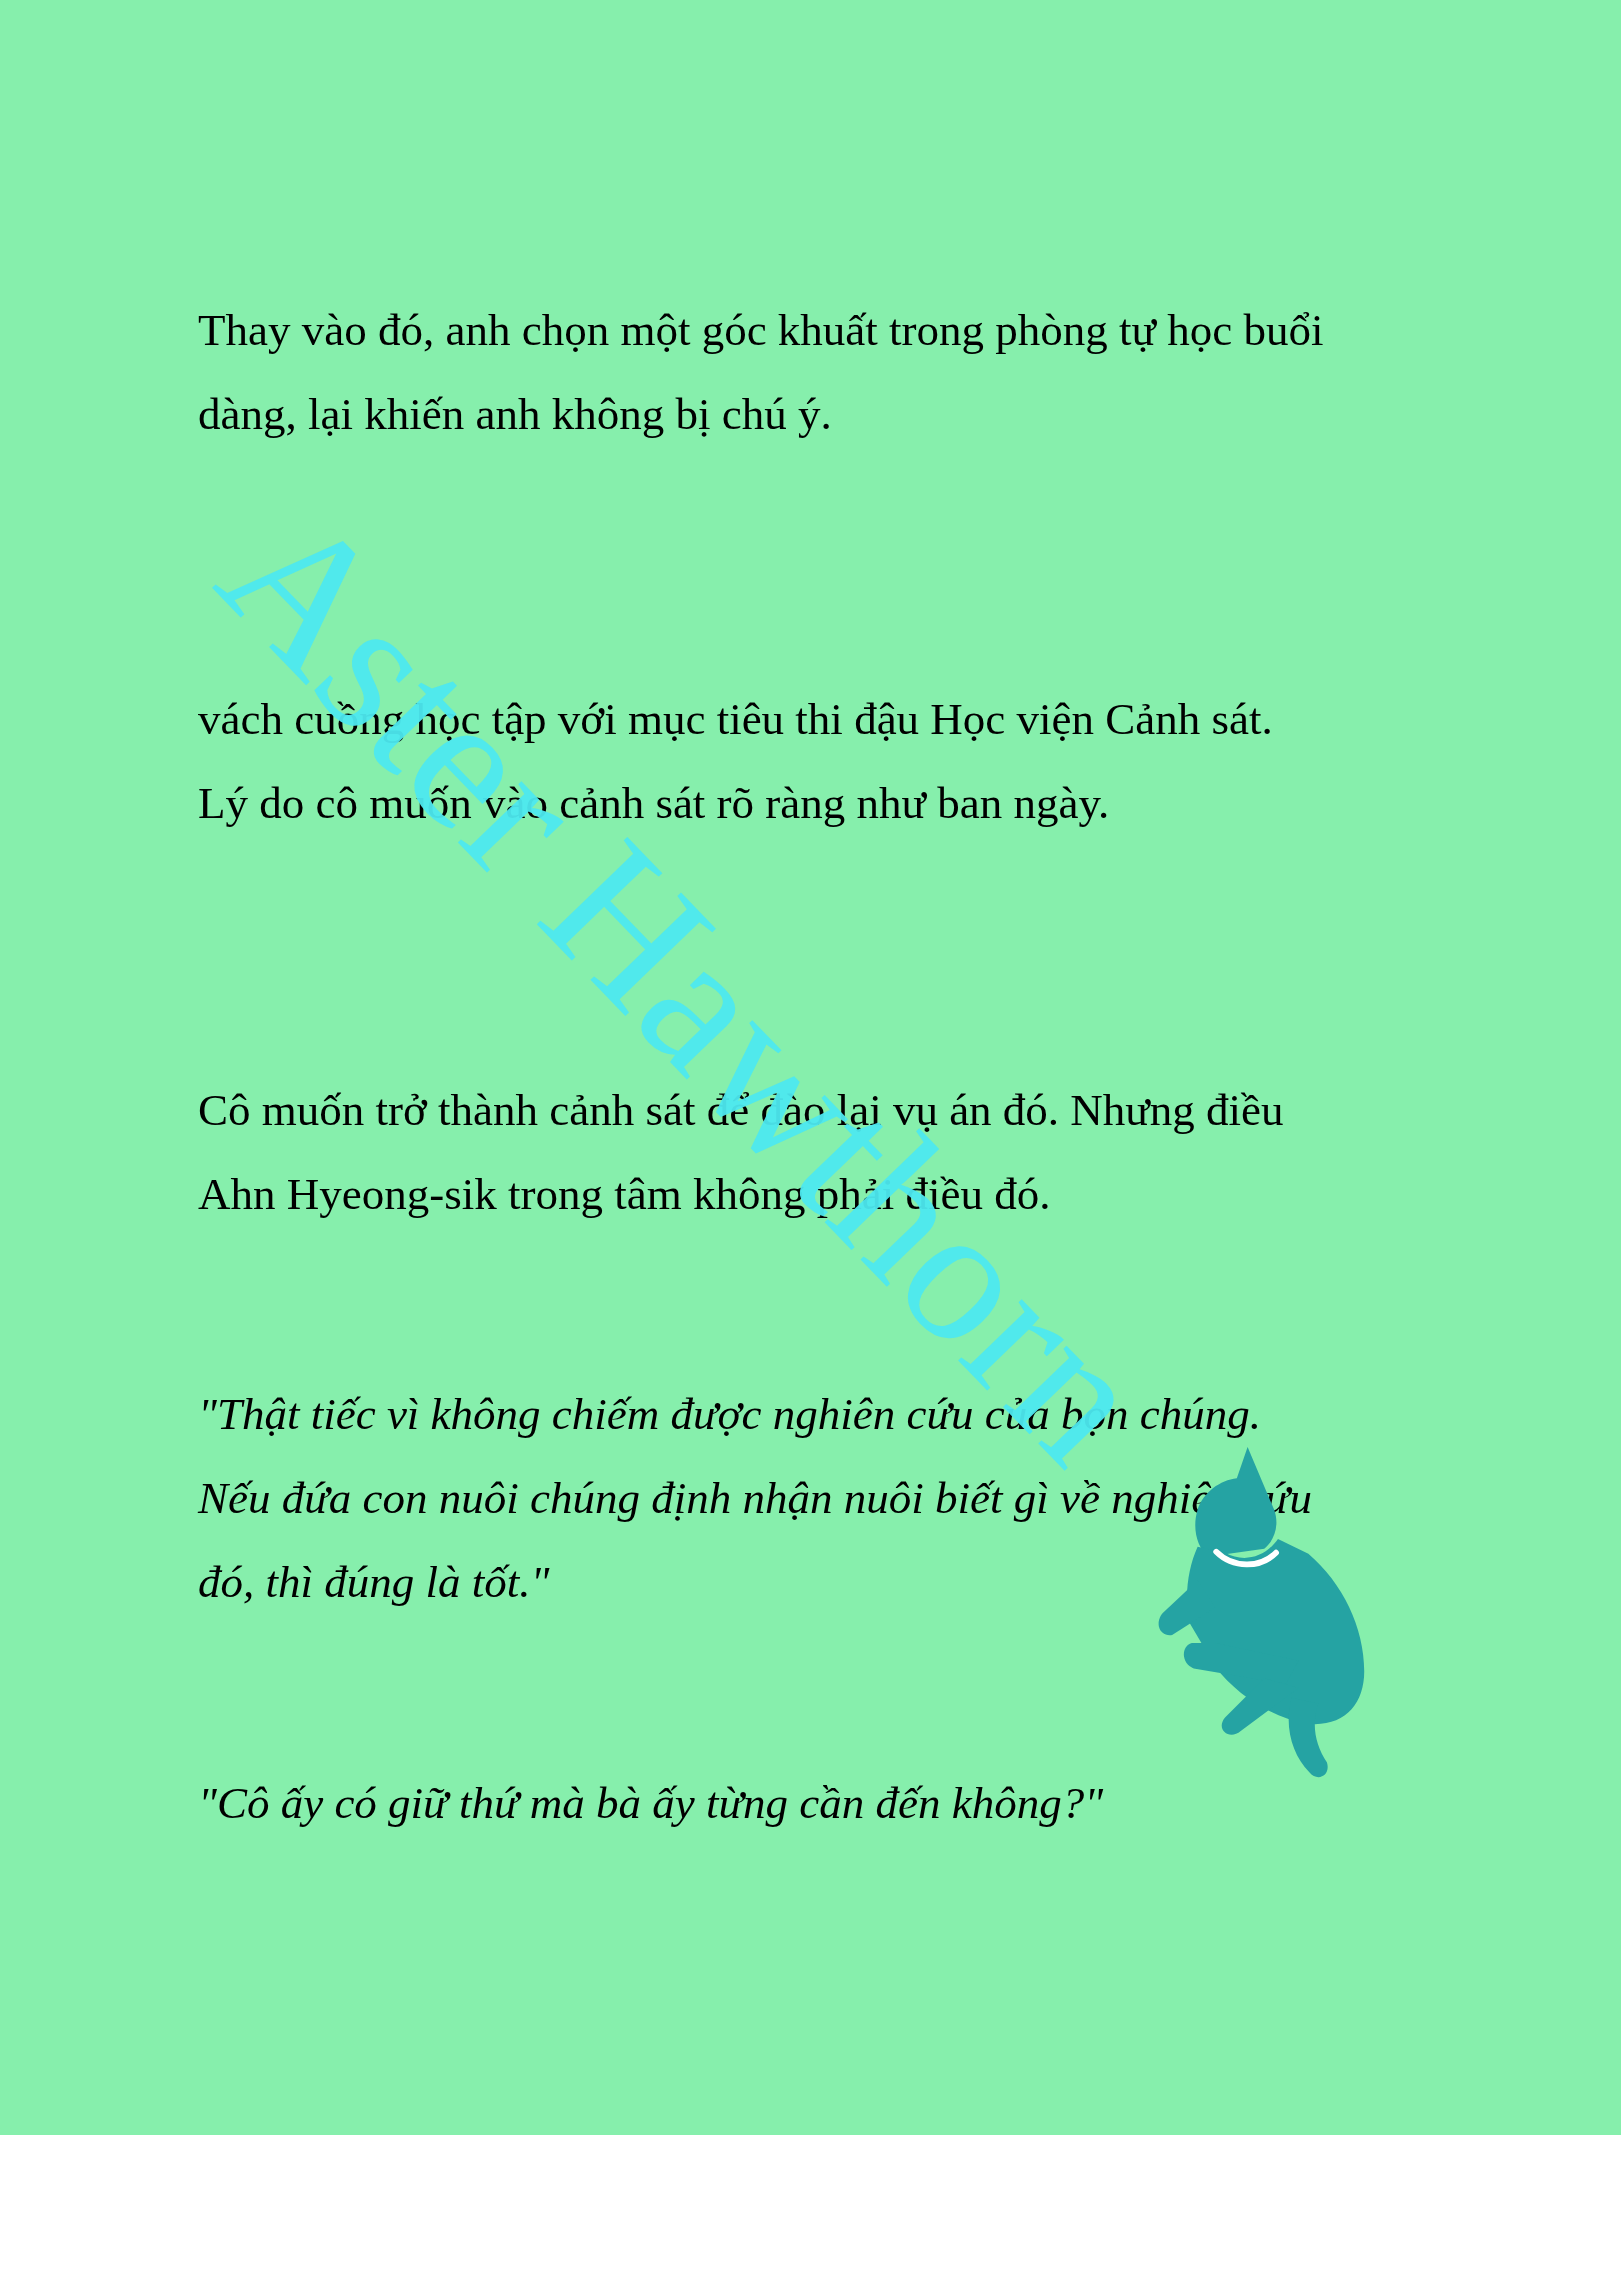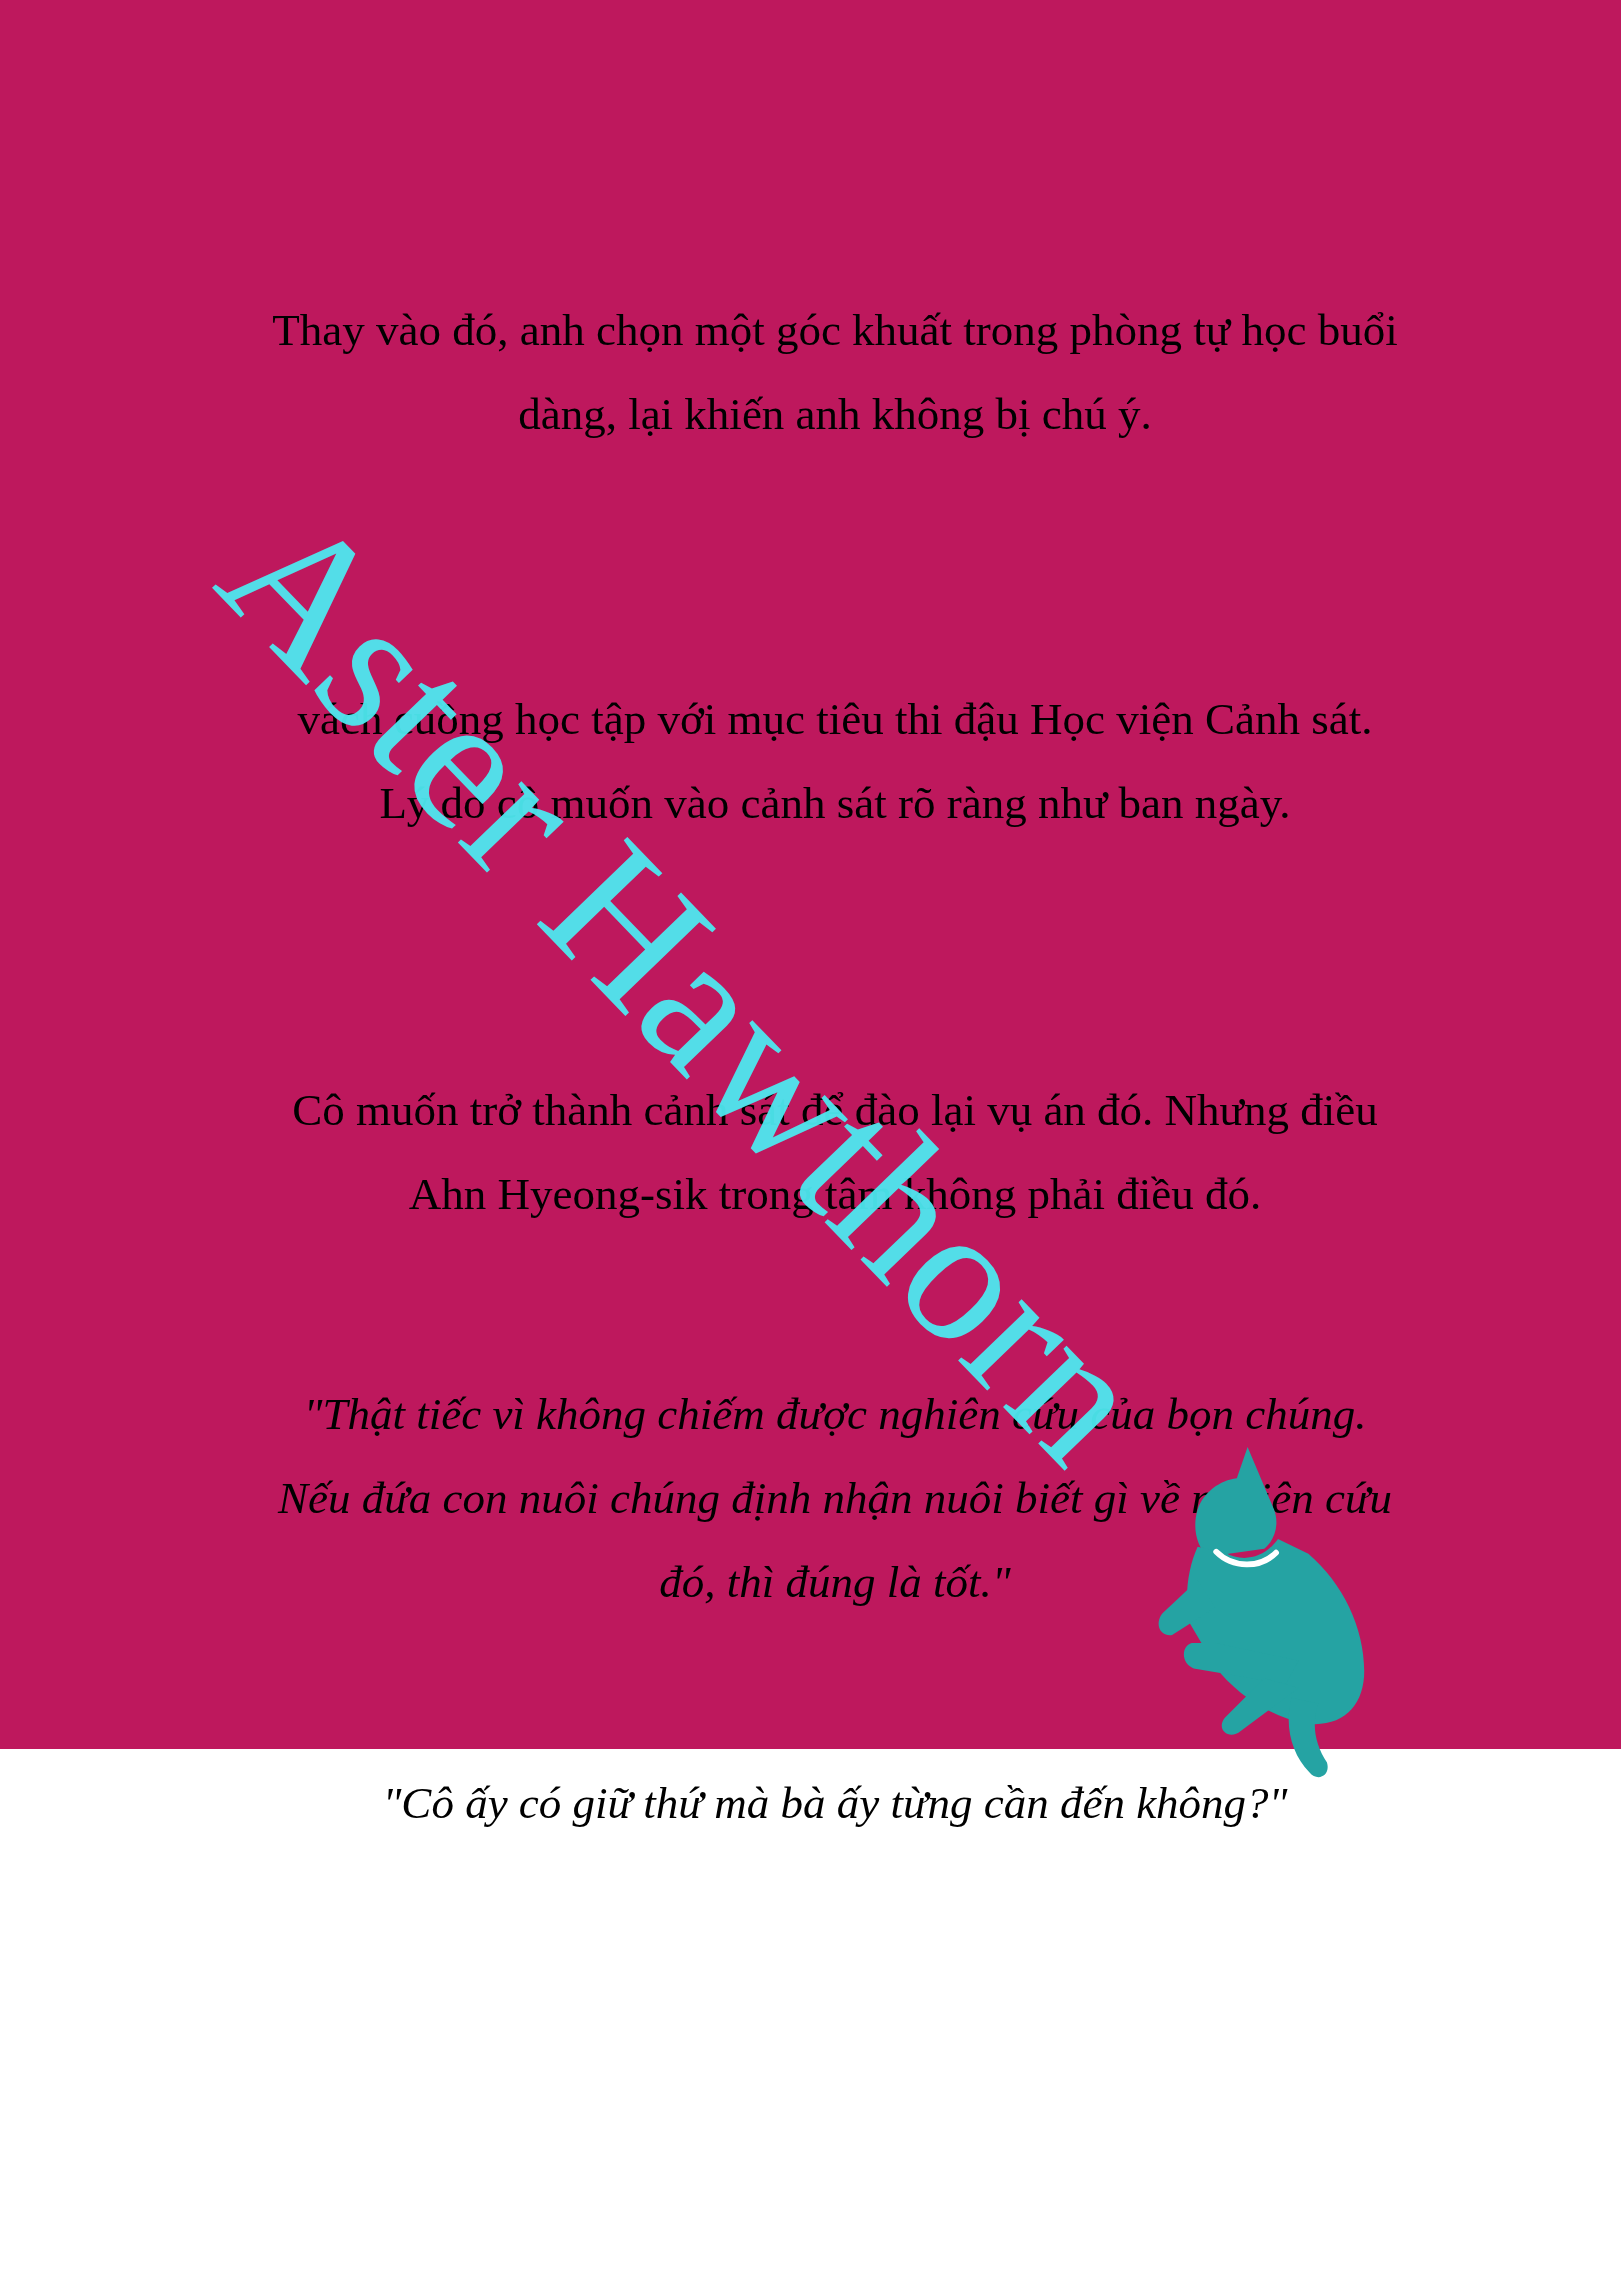--- a/index.html
+++ b/index.html
@@ -1,17 +1,17 @@
 <!DOCTYPE html>
 <html><head>
 <meta charset="utf-8">
 <style>
   html, body { margin: 0; padding: 0; background: #ffffff; }
   body { width: 1621px; height: 2293px; position: relative; overflow: hidden; }
-  .page { position: absolute; left: 0; top: 0; width: 1621px; height: 1749px; background: #be185d; text-align: center; }
+  .page { position: absolute; left: 0; top: 0; width: 1621px; height: 2135px; background: #86efac; }
   .para { position: absolute; left: 198px; width: 1274px; margin: 0;
           font-family: "Liberation Serif", "DejaVu Serif", serif;
           font-size: 45px; line-height: 84px; color: #000; white-space: nowrap; }
   .para .line { display: block; }
   .para.italic { font-style: italic; }
   .overlay { position: absolute; left: 0; top: 0; width: 1621px; height: 2293px; pointer-events: none; }
 </style>
 </head>
 <body>
 

